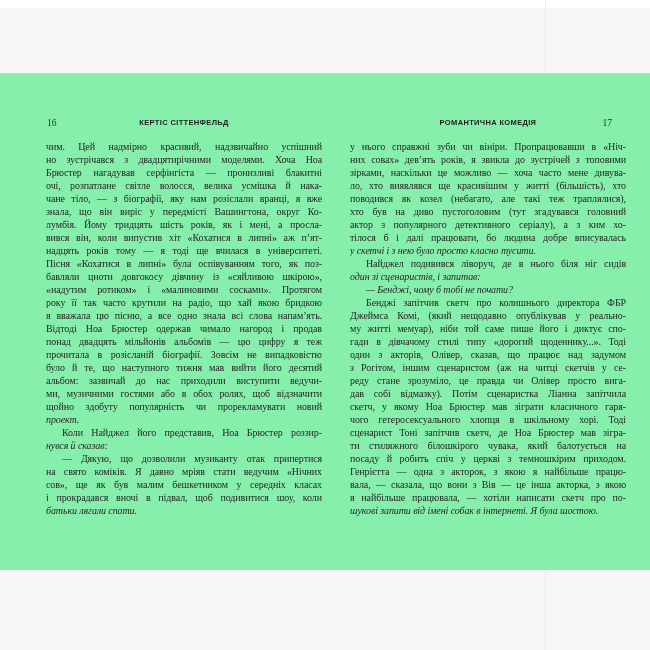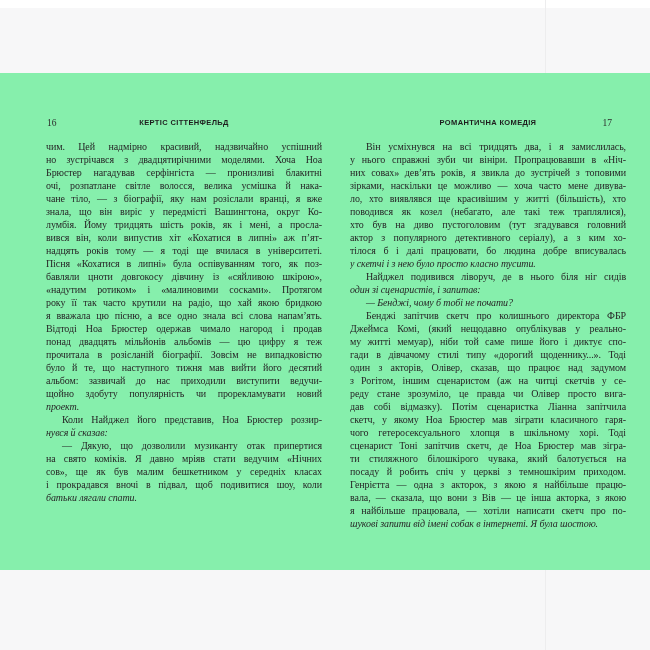--- a/index.html
+++ b/index.html
@@ -74,39 +74,39 @@
           <div class="line">Пісня «Кохатися в липні» була оспівуванням того, як поз-</div>
           <div class="line">бавляли цноти довгокосу дівчину із «сяйливою шкірою»,</div>
           <div class="line">«надутим ротиком» і «малиновими сосками». Протягом</div>
           <div class="line">року її так часто крутили на радіо, що хай якою бридкою</div>
           <div class="line">я вважала цю пісню, а все одно знала всі слова напам’ять.</div>
           <div class="line">Відтоді Ноа Брюстер одержав чимало нагород і продав</div>
           <div class="line">понад двадцять мільйонів альбомів — цю цифру я теж</div>
           <div class="line">прочитала в розісланій біографії. Зовсім не випадковістю</div>
           <div class="line">було й те, що наступного тижня мав вийти його десятий</div>
           <div class="line">альбом: зазвичай до нас приходили виступити ведучи-</div>
+          <div class="line">ми, музичними гостями або в обох ролях, щоб відзначити</div>
           <div class="line">щойно здобуту популярність чи прорекламувати новий</div>
           <div class="line end">проект.</div>
           <div class="line indent">Коли Найджел його представив, Ноа Брюстер роззир-</div>
           <div class="line end">нувся й сказав:</div>
           <div class="line indent">— Дякую, що дозволили музиканту отак припертися</div>
           <div class="line">на свято коміків. Я давно мріяв стати ведучим «Нічних</div>
           <div class="line">сов», ще як був малим бешкетником у середніх класах</div>
           <div class="line">і прокрадався вночі в підвал, щоб подивитися шоу, коли</div>
           <div class="line end">батьки лягали спати.</div>
         </div>
     </div>
 
     <div class="page page-right">
       <div class="header-row">
         <span class="running">РОМАНТИЧНА КОМЕДІЯ</span>
         <span class="pageno pageno-right">17</span>
       </div>
       <div class="body-text">
-          <div class="line indent">Він усміхнувся на всі тридцять два, і я замислилась,</div>
           <div class="line">у нього справжні зуби чи вініри. Пропрацювавши в «Ніч-</div>
           <div class="line">них совах» дев’ять років, я звикла до зустрічей з топовими</div>
           <div class="line">зірками, наскільки це можливо — хоча часто мене дивува-</div>
           <div class="line">ло, хто виявлявся ще красивішим у житті (більшість), хто</div>
           <div class="line">поводився як козел (небагато, але такі теж траплялися),</div>
           <div class="line">хто був на диво пустоголовим (тут згадувався головний</div>
           <div class="line">актор з популярного детективного серіалу), а з ким хо-</div>
           <div class="line">тілося б і далі працювати, бо людина добре вписувалась</div>
           <div class="line end">у скетчі і з нею було просто класно тусити.</div>
           <div class="line indent">Найджел подивився ліворуч, де в нього біля ніг сидів</div>

